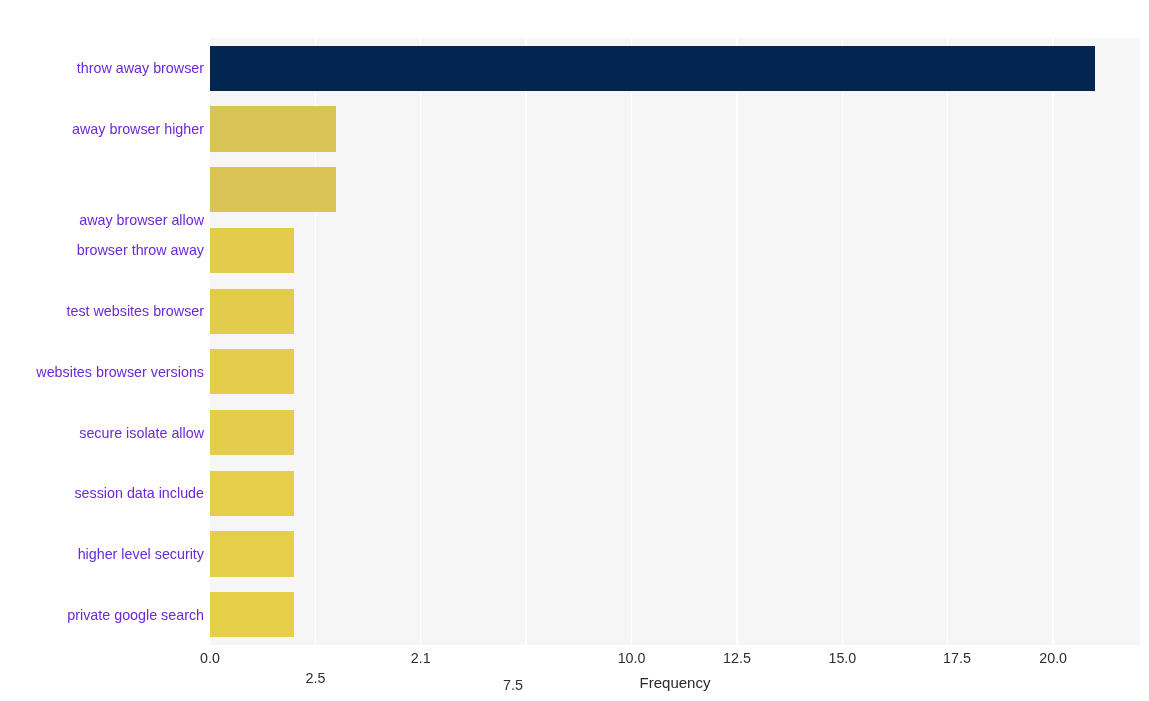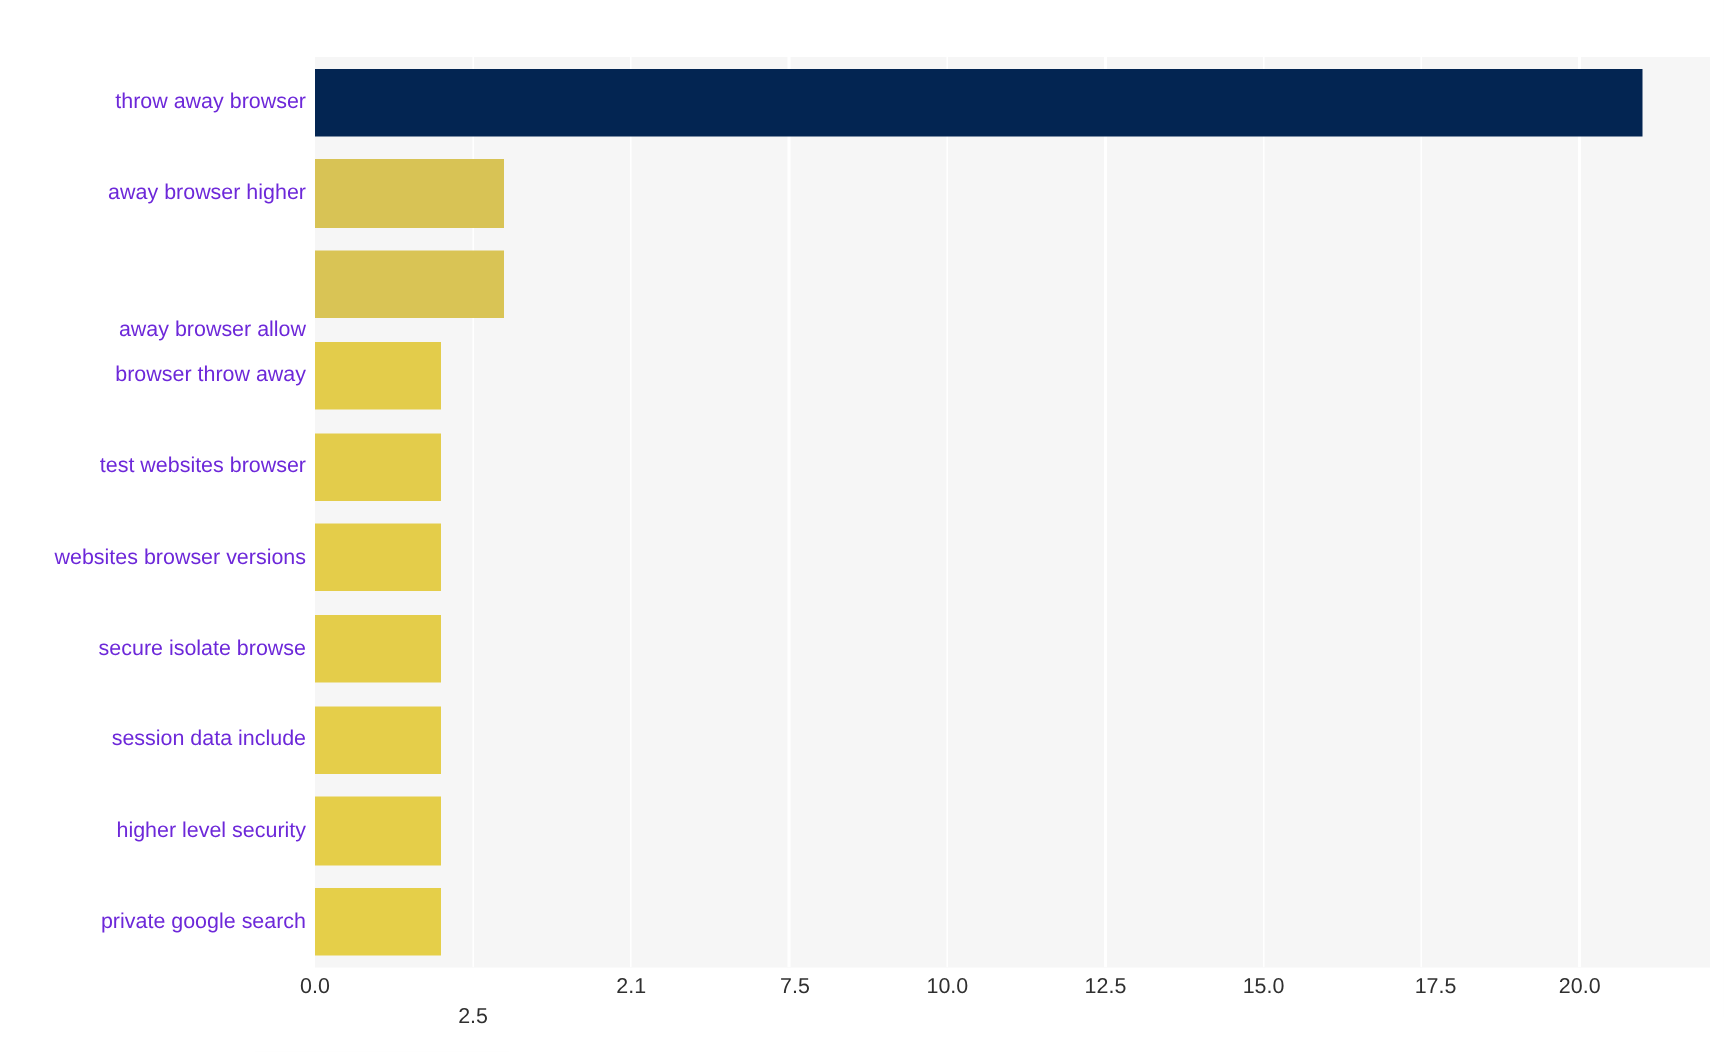--- a/index.html
+++ b/index.html
@@ -138,32 +138,33 @@
       <div class="bar" title="private google search: 2" style="top: 554.039px; height: 45.2215px; width: 84.3155px; background: rgb(229, 207, 73);"></div>
     </div>
 
   <div id="y-tick-labels">
       <div class="y-tick-label" style="top: 30.35px;">throw away browser</div>
       <div class="y-tick-label" style="top: 91.05px;">away browser higher</div>
       <div class="y-tick-label" style="top: 166px; margin-top: 16px;">away browser allow</div>
       <div class="y-tick-label" style="top: 212.45px; padding-left: 30px;">browser throw away</div>
       <div class="y-tick-label" style="top: 273.15px;">test websites browser</div>
       <div class="y-tick-label" style="top: 333.85px;">websites browser versions</div>
-      <div class="y-tick-label" style="top: 394.55px;">secure isolate browse</div>
+      <div class="y-tick-label" style="top: 394.55px;">secure isolate allow</div>
       <div class="y-tick-label" style="top: 455.25px;">session data include</div>
       <div class="y-tick-label" style="top: 515.95px;">higher level security</div>
       <div class="y-tick-label" style="top: 576.65px;">private google search</div>
     </div>
 
   <div id="x-tick-labels">
       <div class="x-tick-label" style="left: 0px;">0.0</div>
       <div class="x-tick-label" style="left: 105.394px; margin-top: 20px;">2.5</div>
       <div class="x-tick-label" style="left: 210.789px;">2.1</div>
-      <div class="x-tick-label" style="left: 320px;">7.5</div>
+      <div class="x-tick-label" style="left: 303px; margin-top: 27px;">7.5</div>
       <div class="x-tick-label" style="left: 421.578px;">10.0</div>
       <div class="x-tick-label" style="left: 526.972px;">12.5</div>
       <div class="x-tick-label" style="left: 632.366px;">15.0</div>
       <div class="x-tick-label" style="left: 747px; text-align: right;">17.5</div>
       <div class="x-tick-label" style="left: 843.155px;">20.0</div>
     </div>
 
+  <div id="x-axis-title">Frequency</div>
 
 </div>
 
 </body></html>

